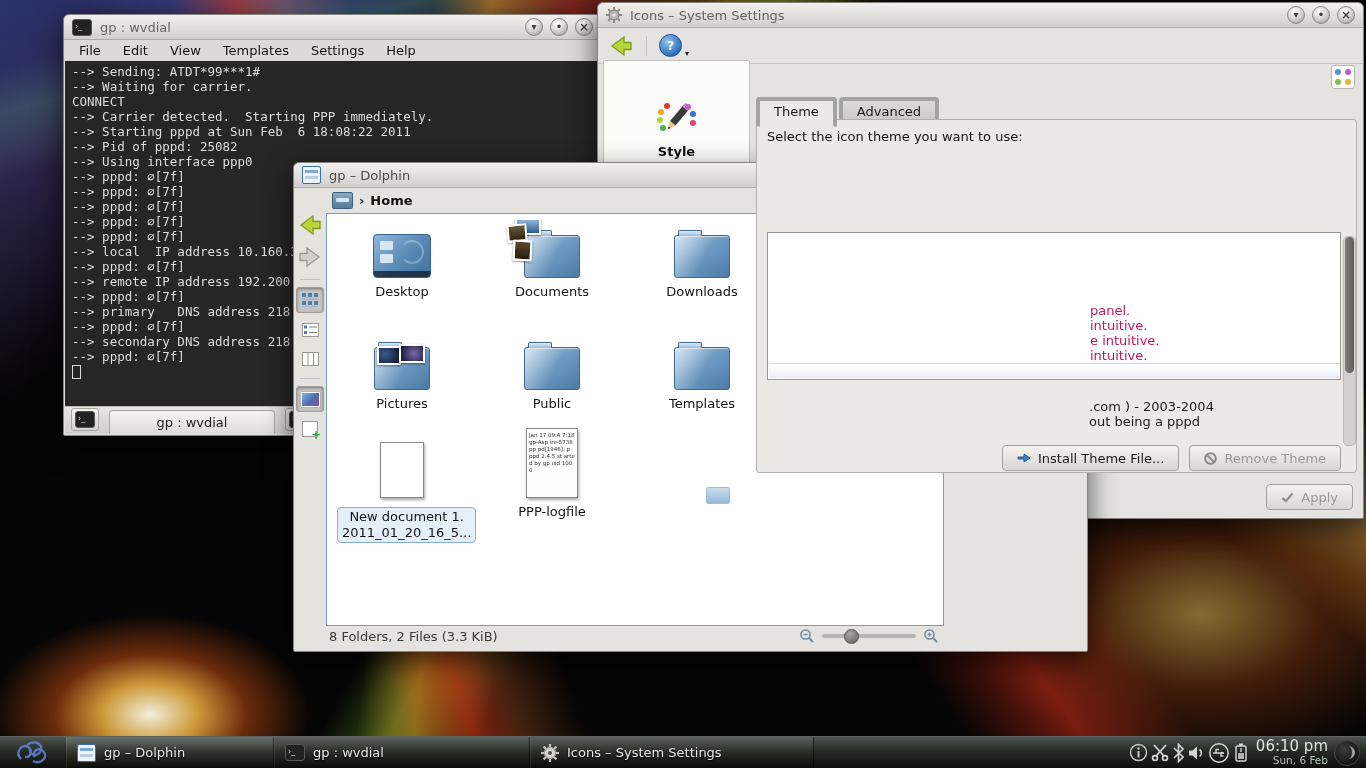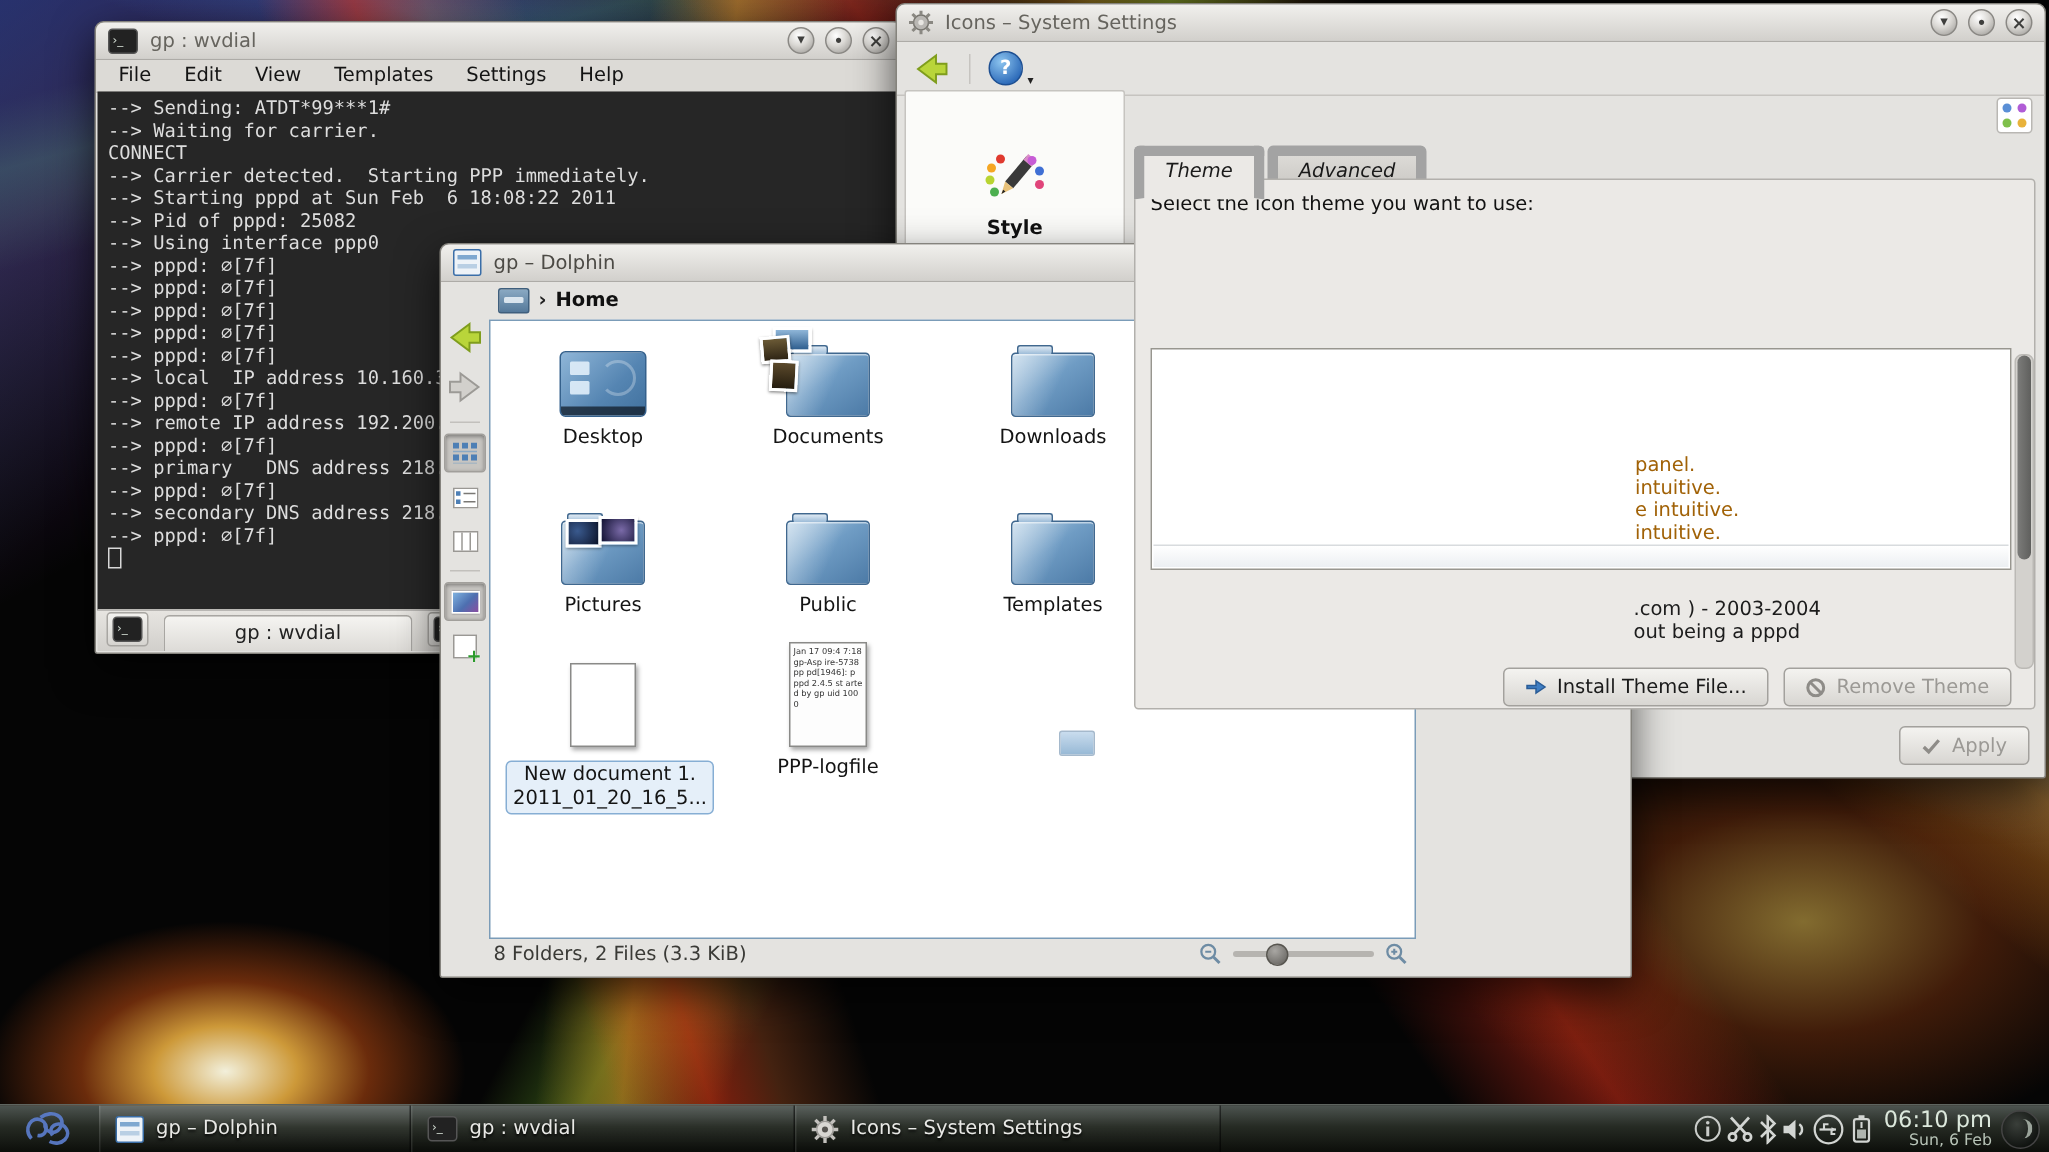--- a/index.html
+++ b/index.html
@@ -71,29 +71,29 @@
     border:1px solid #c6c4c0;border-radius:2px;text-align:center;}
   .style-label{font-weight:bold;margin-top:2px;color:#111;}
   .tool-item{margin:18px auto 0;width:38px;height:28px;border:1px solid #b0aeaa;border-radius:3px;
     background:linear-gradient(#ececea,#cfcdc9);display:flex;align-items:center;justify-content:center;}
   .s-main{position:absolute;left:158px;top:57px;right:6px;bottom:0;}
   .s-heading{font-weight:bold;color:#111;margin:7px 0 0 2px;}
   .module-icon{position:absolute;top:5px;right:2px;width:22px;height:22px;background:#fff;
     border:1px solid #b9b7b3;border-radius:3px;}
   .module-icon i{position:absolute;width:6px;height:6px;border-radius:50%;}
   .s-tabs{position:absolute;top:37px;left:0;display:flex;}
-  .tab-s{padding:3px 14px 4px;border:7px solid #a3a3a3;margin-right:2px;color:#1a1a1a;
-    border-radius:4px 4px 0 0;background:linear-gradient(#dcdad6,#c9c7c3);font-style:italic;}
+  .tab-s{padding:3px 14px 4px;border:4px solid #a3a3a3;margin-right:2px;color:#1a1a1a;
+    border-radius:4px 4px 0 0;background:linear-gradient(#dcdad6,#c9c7c3);}
   .tab-s.active{background:#ebe9e6;border-bottom:1px solid #ebe9e6;position:relative;z-index:2;}
   .tabpanel{position:absolute;top:59px;left:0;right:0;height:352px;border:1px solid #b2b0ac;
     background:#ebe9e6;border-radius:0 3px 3px 3px;z-index:1;}
   .instruction{position:absolute;left:10px;top:9px;color:#111;}
   .themelist{position:absolute;left:10px;top:112px;width:572px;height:146px;background:#fff;
     border:1px solid #98968f;overflow:hidden;}
-  .themelist .frags{position:absolute;left:322px;top:70px;line-height:15px;color:#a16207;white-space:nowrap;}
+  .themelist .frags{position:absolute;left:322px;top:70px;line-height:15px;color:#be185d;white-space:nowrap;}
   .sel-band{position:absolute;left:1px;right:1px;top:130px;height:14px;
     background:linear-gradient(#ffffff,#eceff2);border-top:1px solid #d8dbde;}
   .s-scroll{position:absolute;left:586px;top:116px;width:11px;height:208px;background:#d3d1cd;
     border-radius:5px;border:1px solid #bbb9b5;}
   .s-thumb{position:absolute;left:1px;right:1px;top:0;height:136px;border-radius:5px;
     background:linear-gradient(90deg,#7c7c7a,#5f5f5d);}
   .desc{position:absolute;left:332px;top:280px;line-height:14.5px;color:#1c1c1c;white-space:nowrap;}
   .s-btnrow{position:absolute;left:245px;top:325px;display:flex;gap:10px;}
   .pbtn{height:24px;display:flex;align-items:center;gap:7px;padding:0 14px;border:1px solid #a3a19d;
     border-radius:4px;background:linear-gradient(#f4f3f0,#d8d6d2);color:#1a1a1a;white-space:nowrap;}

